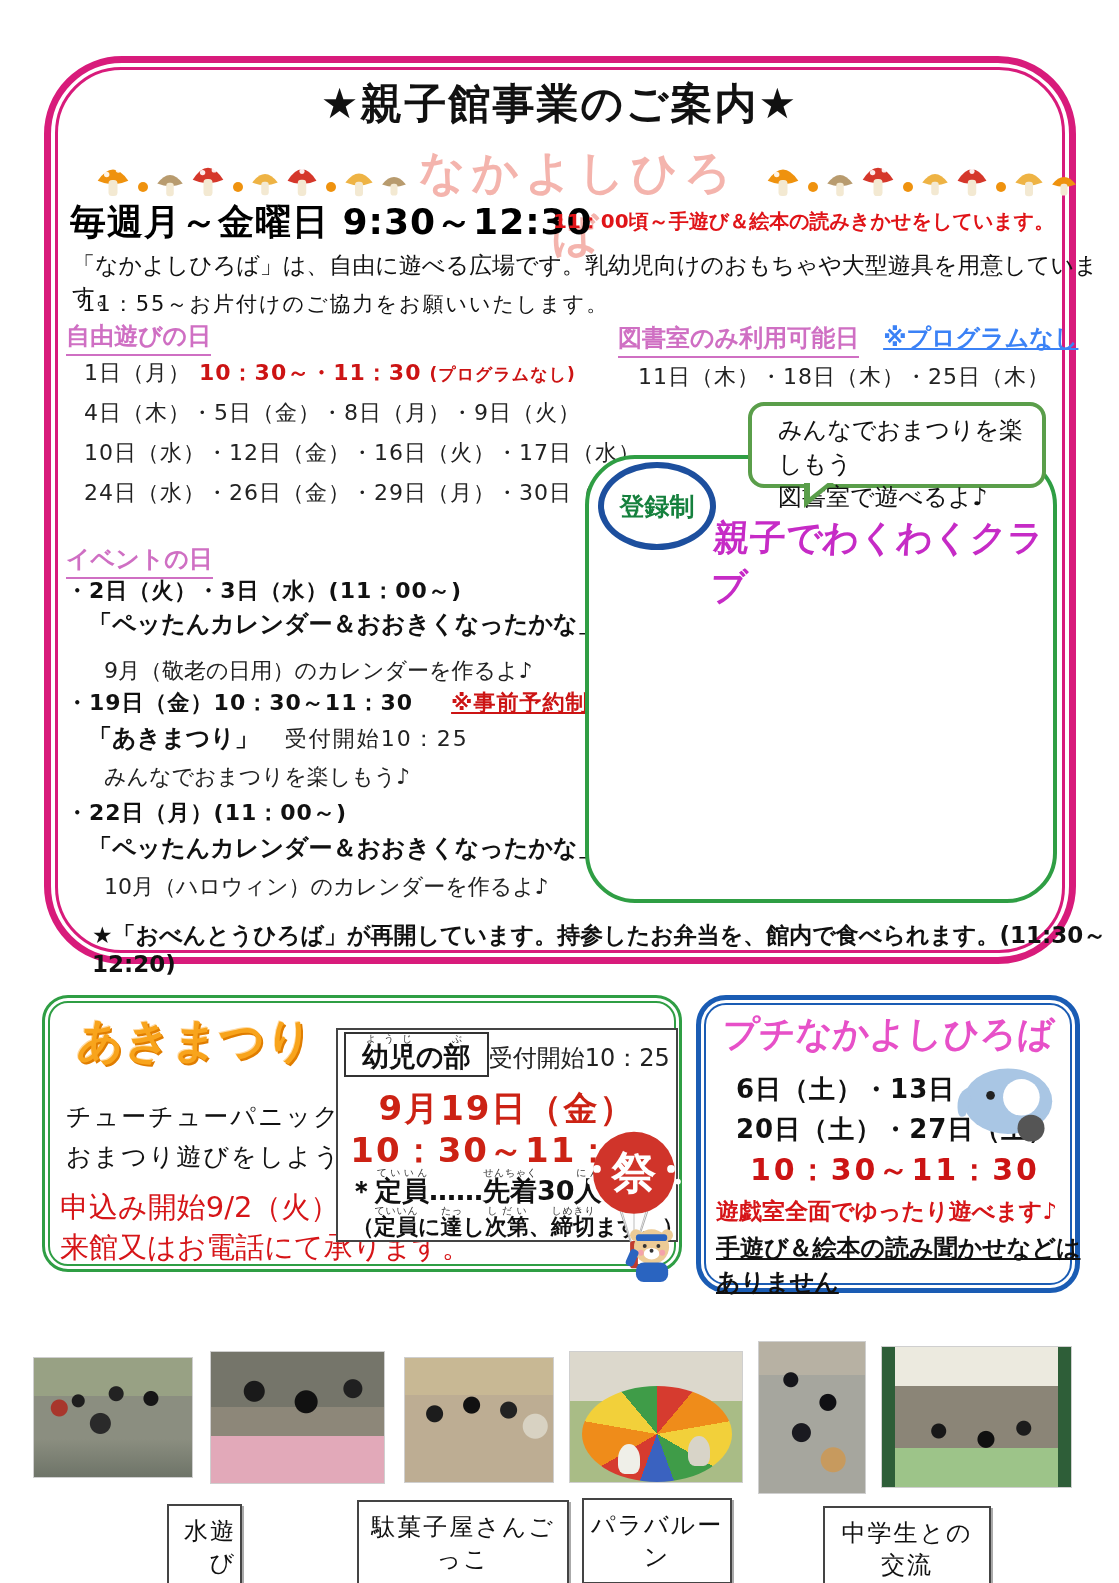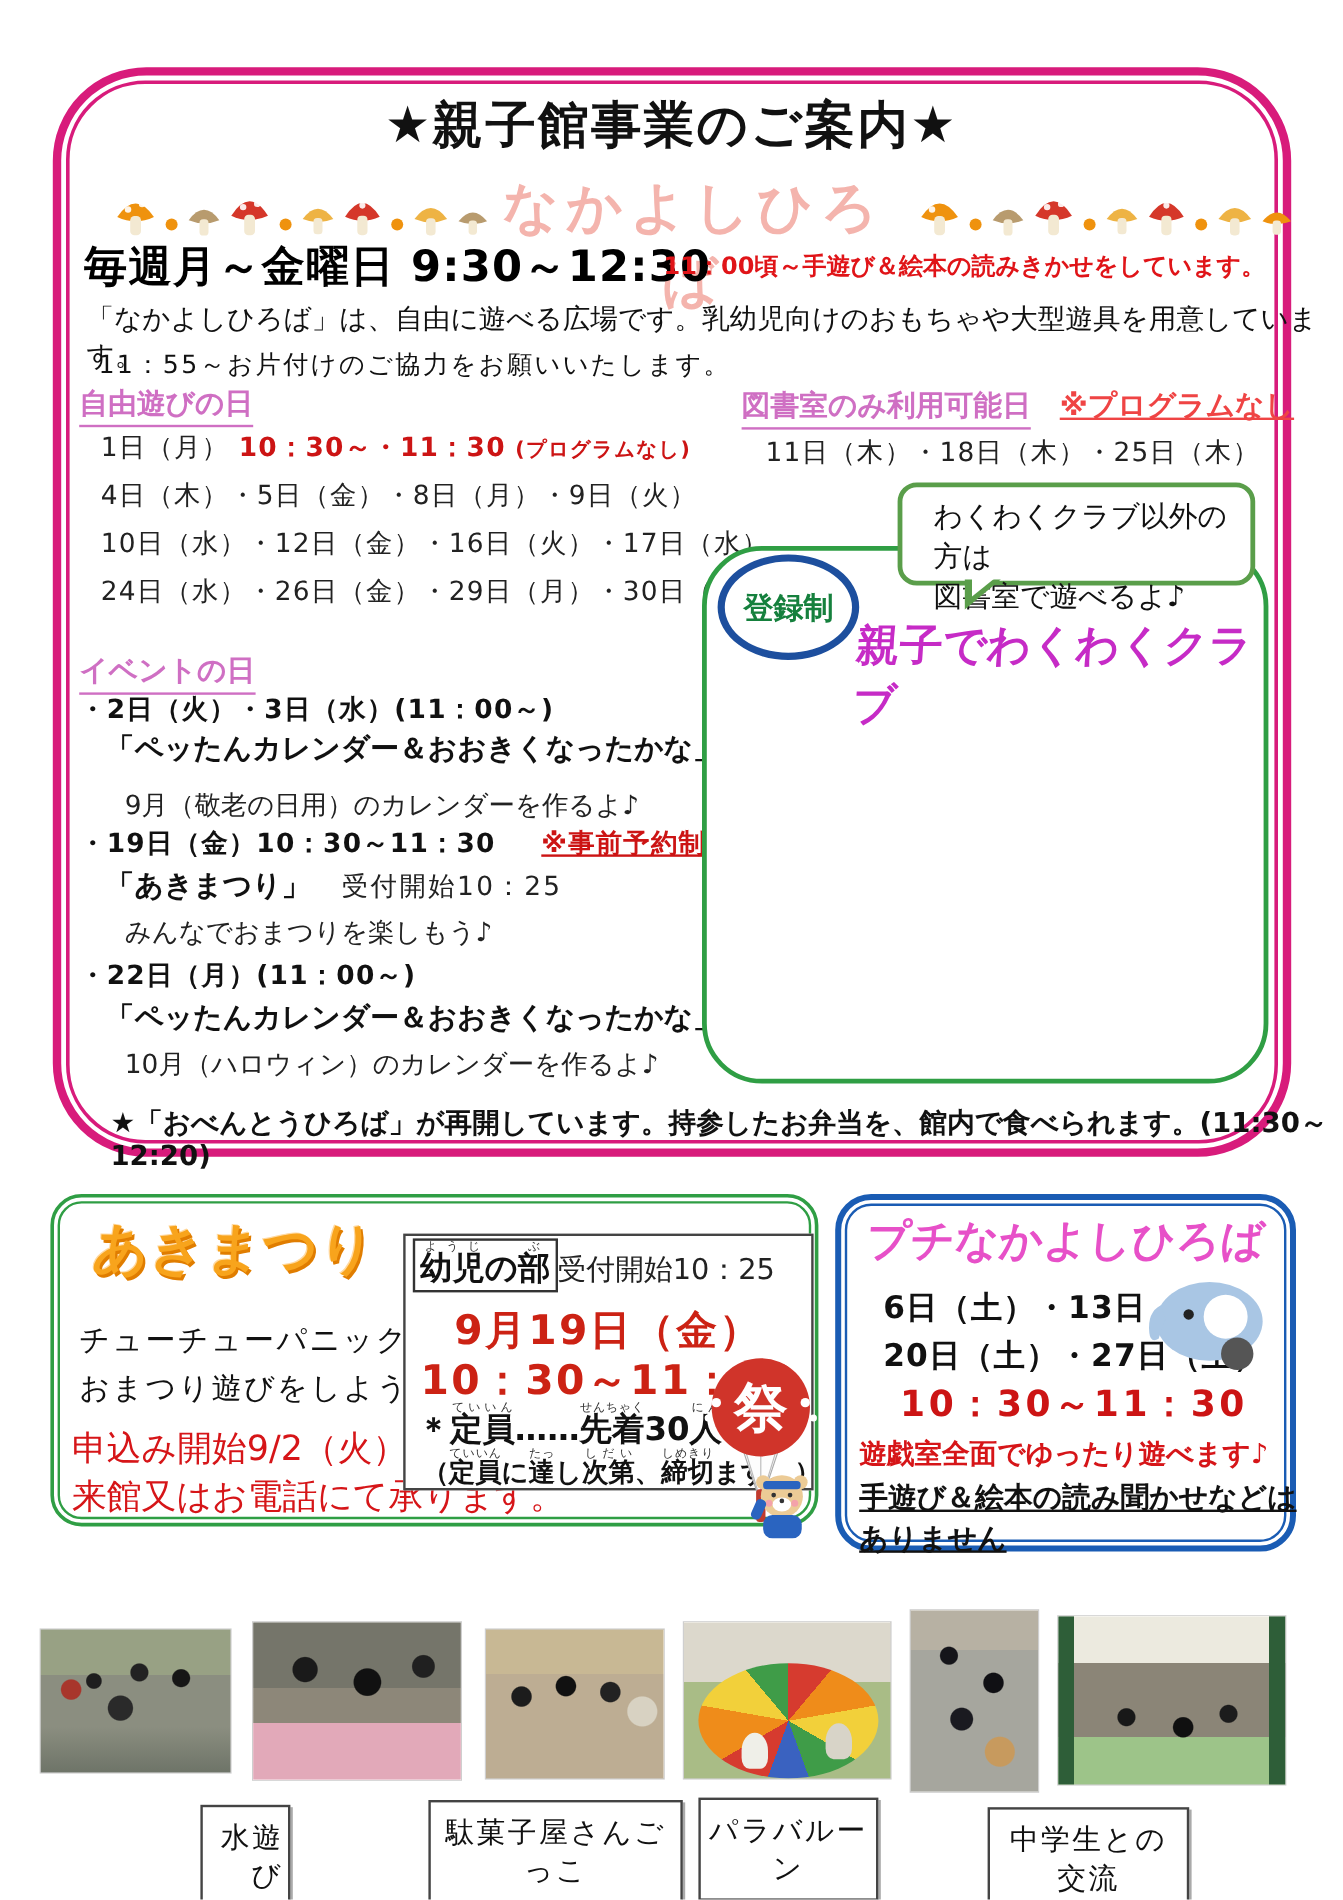--- a/index.html
+++ b/index.html
@@ -22,21 +22,21 @@
   .m-orange .cap{fill:#ef920e;} .m-red .cap{fill:#d5372a;} .m-tan .cap{fill:#b89b6e;} .m-yellow .cap{fill:#eeb344;}
   .mush .stem{fill:#f3e9d2;} .mush .spot{fill:#ffffff; opacity:.9;}
   .mdot { width:10px; height:10px; border-radius:50%; background:#ef920e; margin:0 2px 10px; }
 
   .schedule { left:70px; top:198px; font-size:36px; font-weight:900; color:#000; letter-spacing:1px; }
   .red-note { left:553px; top:208px; font-size:20px; font-weight:700; color:#e01418; }
   .description { left:72px; top:250px; font-size:23px; color:#111; }
   .cleanup { left:82px; top:290px; font-size:21px; color:#111; letter-spacing:2px; }
 
   .h-pink { font-size:24px; font-weight:700; color:#cf6fc3; border-bottom:2px solid #cf6fc3; padding-bottom:2px; display:inline-block; }
-  .h-black-note { font-size:24px; font-weight:700; color:#ef4444; text-decoration:underline; margin-left:24px; }
+  .h-black-note { font-size:24px; font-weight:700; color:#3b82f6; text-decoration:underline; margin-left:24px; }
 
   .dates { font-size:22px; color:#222; letter-spacing:1px; }
   .fp-time { color:#cc1414; font-weight:700; }
   .fp-note { color:#cc1414; font-size:17px; font-weight:700; }
 
   
   .bubble { left:748px; top:402px; width:298px; height:86px; background:#fff; border:4px solid #5a9e4a;
     border-radius:16px; padding:8px 0 0 26px; font-size:24px; color:#111; line-height:1.4; z-index:4; }
   .bubble::before { content:""; position:absolute; left:52px; bottom:-24px; width:0; height:0;
     border-top:25px solid #5a9e4a; border-right:30px solid transparent; }
@@ -67,21 +67,21 @@
   .dbl-blue > .inner { position:absolute; inset:3px; border:2px solid #1a5cb4; border-radius:22px; }
 
   .aki-box { left:42px; top:995px; width:640px; height:277px; background:#fff; }
   .aki-title { left:60px; top:1010px; width:270px; text-align:center; font-size:46px; font-weight:900; color:#f8a41c;
     text-shadow:2px 2px 0 #e07d00, -1px -1px 0 #ffd9a0; transform:skewX(-4deg); }
   .aki-desc { font-size:25px; color:#111; letter-spacing:2px; }
   .aki-apply { font-size:29px; font-weight:400; color:#d61518; }
 
   .detail-box { left:336px; top:1028px; width:342px; height:214px; border:2px solid #444; background:#fff; z-index:3; }
   .label-row { left:344px; top:1032px; display:flex; align-items:flex-end; z-index:4; }
-  .yoji-label { border:2px solid #333; padding:0 4px; font-size:27px; font-weight:700; color:#111; background:#fff; }
+  .yoji-label { border:2px solid #333; padding:0 16px; font-size:27px; font-weight:700; color:#111; background:#fff; }
   .reception { font-size:24px; color:#222; padding-bottom:3px; }
   .dt-red { left:336px; width:342px; text-align:center; color:#cc2214; font-weight:700; font-size:34px; letter-spacing:2px; z-index:4; }
   .capacity { left:348px; top:1168px; font-size:27px; font-weight:700; color:#111; z-index:4; }
   .cap-note { left:352px; top:1206px; font-size:22px; font-weight:700; color:#111; z-index:4; }
   ruby rt { font-size:10px; color:#333; font-weight:400; }
 
   .fan-bear { left:578px; top:1126px; z-index:6; }
 
   
   .petit-box { left:696px; top:995px; width:384px; height:298px; background:#fff; }
@@ -271,21 +271,21 @@
   <div class="abs dates" style="left:84px; top:398px;">4日（木）・5日（金）・8日（月）・9日（火）</div>
   <div class="abs dates" style="left:84px; top:438px;">10日（水）・12日（金）・16日（火）・17日（水）</div>
   <div class="abs dates" style="left:84px; top:478px;">24日（水）・26日（金）・29日（月）・30日（火）</div>
 
   <div class="abs" style="left:618px; top:322px;">
     <span class="h-pink">図書室のみ利用可能日</span><span class="h-black-note">※プログラムなし</span>
   </div>
   <div class="abs dates" style="left:638px; top:362px;">11日（木）・18日（木）・25日（木）</div>
 
   <div class="abs bubble">
-    <div>わくわくクラブ以外の方は</div>
+    <div>みんなでおまつりを楽しもう</div>
     <div>図書室で遊べるよ♪</div>
   </div>
 
   <div class="abs club-box"></div>
   <div class="abs club-badge">登録制</div>
   <div class="abs club-title">親子でわくわくクラブ</div>
 
   <div class="abs club-item-title" style="left:610px; top:584px;">11日（木）プレゼント工作</div>
   <div class="abs club-item-bel" style="left:610px; top:626px;">持ち物：色鉛筆・水分補給</div>
   <div class="abs club-item-title" style="left:610px; top:694px;">18日（木）パラバルーンであそぼう</div>

